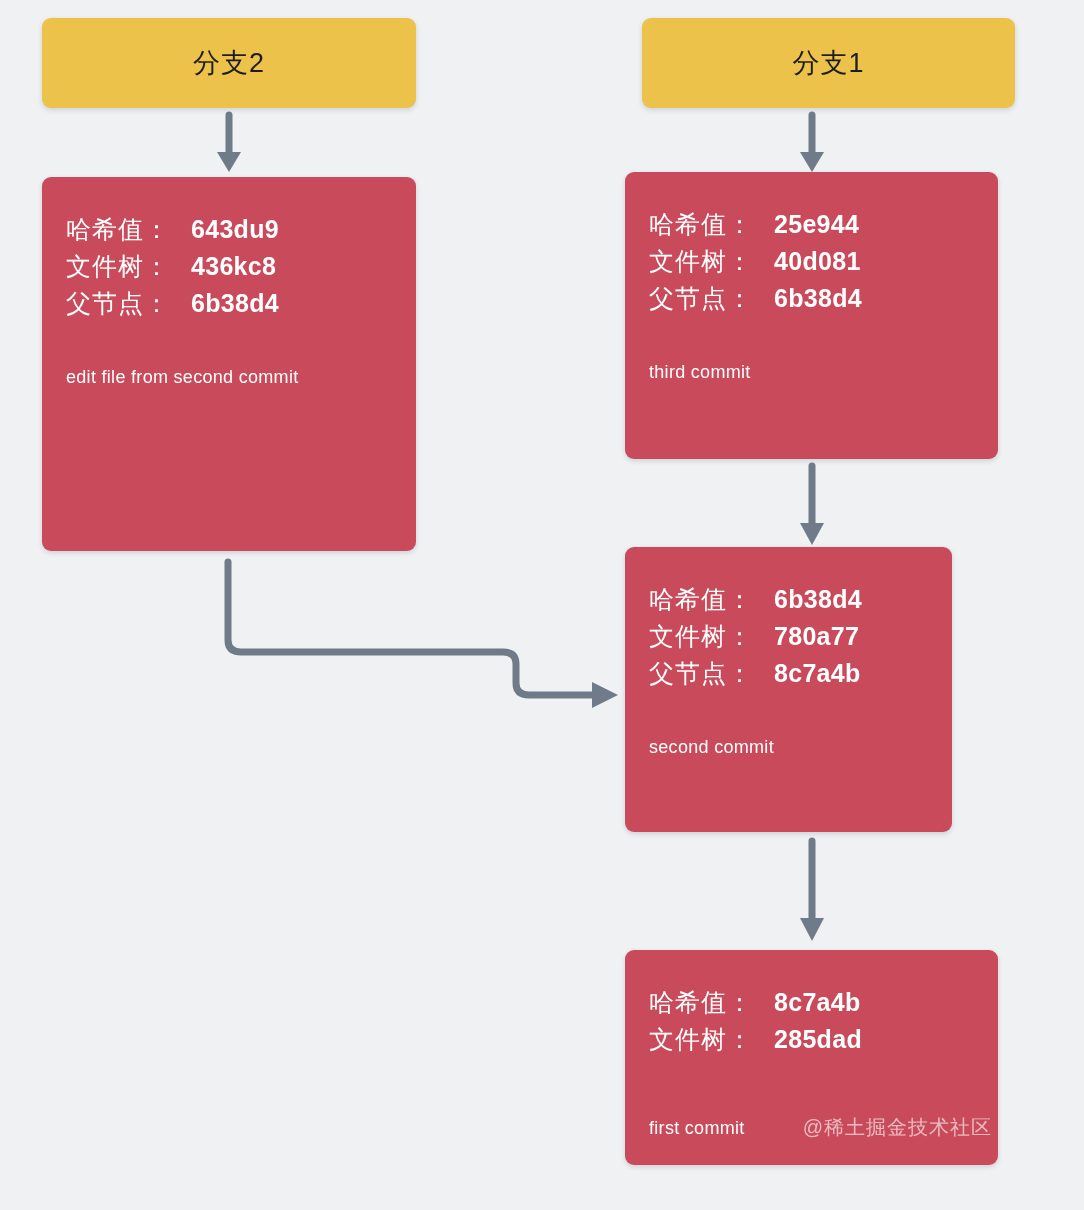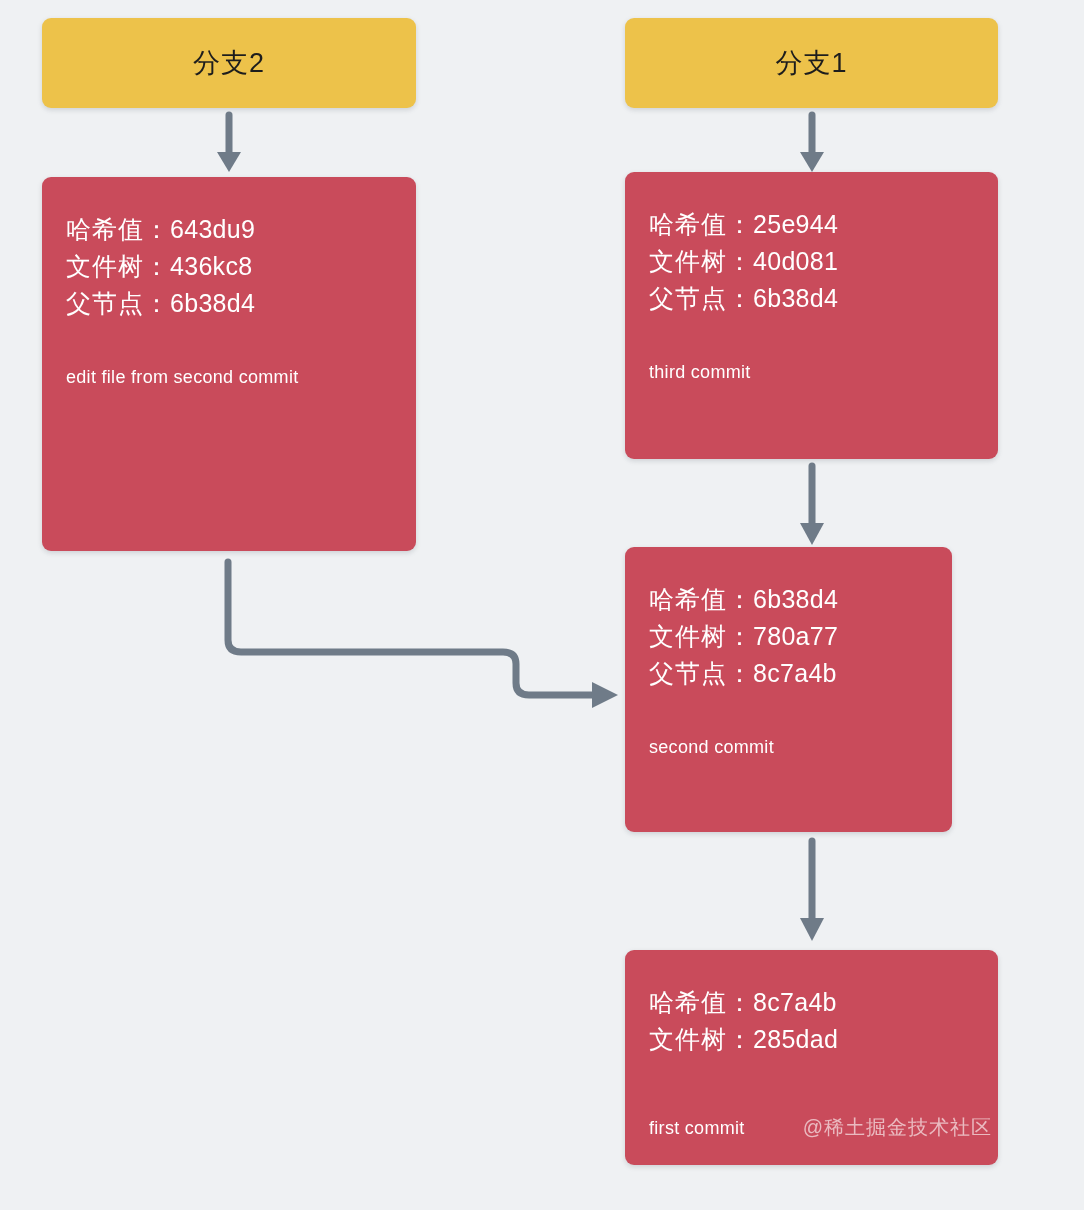--- a/index.html
+++ b/index.html
@@ -44,21 +44,21 @@
     background: #c94b5b;
     padding: 34px 24px 0 24px;
   }
   .commit-row {
     color: #ffffff;
     font-size: 25px;
     line-height: 1.47;
     white-space: nowrap;
   }
   .commit-row .k { letter-spacing: 1px; }
-  .commit-row .v { margin-left: 0; letter-spacing: 0.3px; }
+  .commit-row .v { margin-left: 21px; letter-spacing: 0.3px; font-weight: bold; }
   .commit-msg {
     color: #ffffff;
     font-size: 18px;
     line-height: 1.36;
     letter-spacing: 0.3px;
   }
   .gap-md { height: 44px; }
   .gap-lg { height: 58px; }
 
   
@@ -106,21 +106,21 @@
     </div>
     <div class="gap-md"></div>
     <div class="commit-msg">edit file from second commit</div>
   </div>
 
   <svg class="arrow-svg" style="left:196px; top:548px;" width="436" height="168" viewBox="0 0 436 168">
     <path d="M32 14 L32 92 Q32 104 45 104 L307 104 Q320 104 320 116 L320 135 Q320 147 333 147 L400 147" stroke="#6f7b88" stroke-width="7" fill="none" stroke-linecap="round" stroke-linejoin="round"></path>
     <path d="M396 134 L396 160 L422 147 Z" fill="#6f7b88"></path>
   </svg>
 
-  <div class="card branch-card" style="left:625px; top:18px; width:373px; height:90px;">
+  <div class="card branch-card" style="left:642px; top:18px; width:373px; height:90px;">
     <span class="branch-label">分支1</span>
   </div>
 
   <svg class="arrow-svg" style="left:796px; top:112px;" width="32" height="64" viewBox="0 0 32 64">
     <path d="M16 3 L16 42" stroke="#6f7b88" stroke-width="7" stroke-linecap="round" fill="none"></path>
     <path d="M4 40 L28 40 L16 60 Z" fill="#6f7b88"></path>
   </svg>
 
   <div class="card commit-card" style="left:625px; top:172px; width:373px; height:287px;">
     <div class="commit-row">

